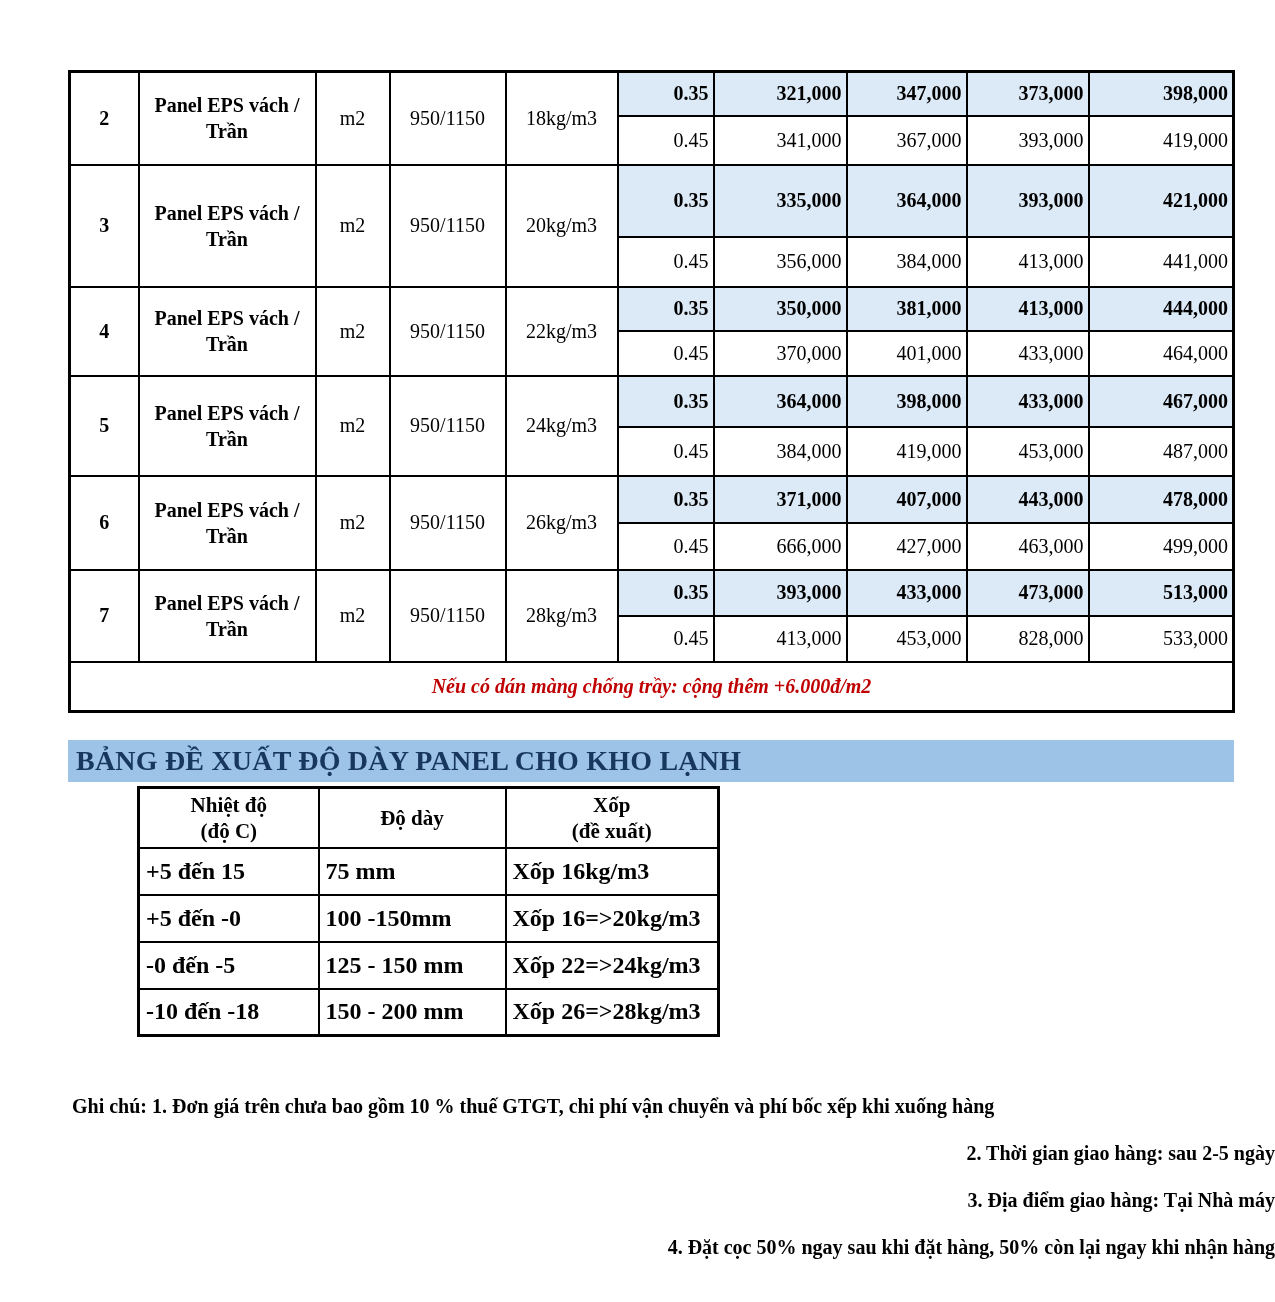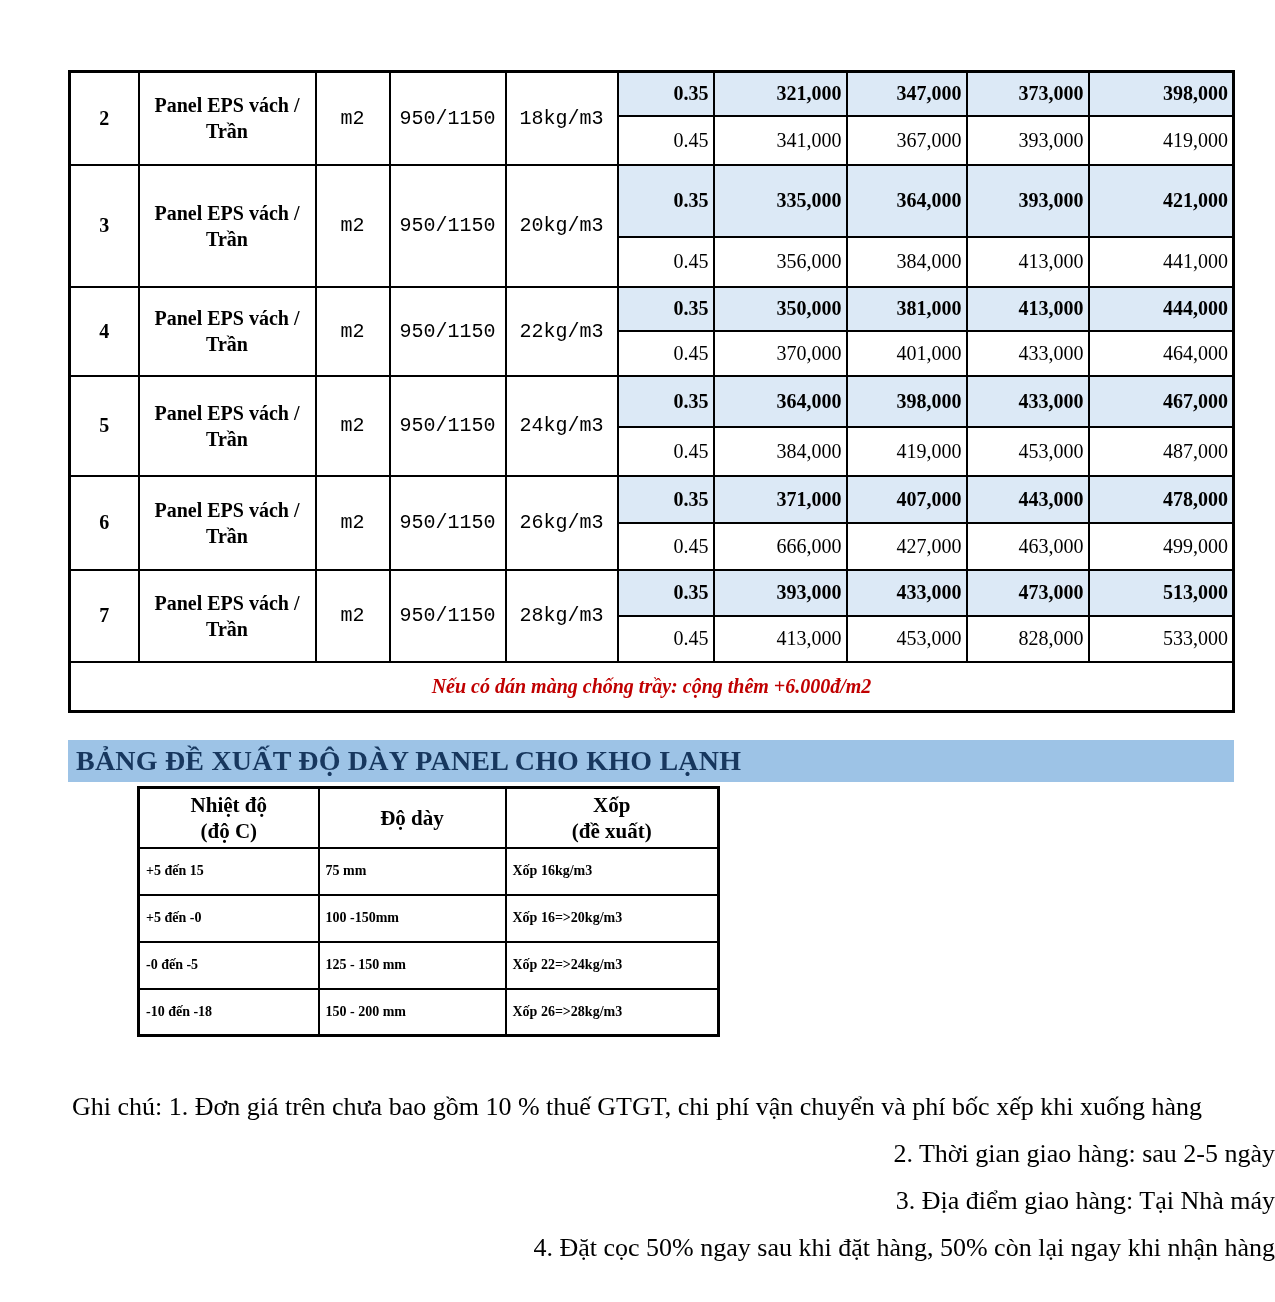--- a/index.html
+++ b/index.html
@@ -28,21 +28,21 @@
   }
   table.price-table td{
     border:2px solid var(--border);
     font-size:20px;
     vertical-align:middle;
     padding:0 4px;
     overflow:hidden;
   }
   td.c-no{font-weight:bold;text-align:center;}
   td.c-name{font-weight:bold;text-align:center;line-height:1.3;}
-  td.c-unit,td.c-size,td.c-density{text-align:center;font-family:Liberation Mono, monospace;}
+  td.c-unit,td.c-size,td.c-density{text-align:center;}
   td.c-thick{text-align:right;padding-right:8px;}
   td.c-price{text-align:right;padding-right:11px;}
   td.hl{background:var(--hl);font-weight:bold;}
   td.note-cell{
     text-align:center;
     font-weight:bold;
     font-style:italic;
     font-size:21px;
     color:var(--red);
   }
@@ -67,43 +67,43 @@
   table.thickness-table{
     border-collapse:collapse;
     table-layout:fixed;
     margin:4px 0 0 137px;
     width:580px;
     border:3px solid var(--border);
   }
   table.thickness-table th,
   table.thickness-table td{
     border:2px solid var(--border);
-    font-size:14px;
+    font-size:24px;
     font-weight:bold;
     vertical-align:middle;
     overflow:hidden;
   }
   table.thickness-table th{
     height:60px;
     text-align:center;
     line-height:1.25;
     font-size:21px;
   }
   table.thickness-table td{
     height:47px;
     text-align:left;
     padding-left:6px;
   }
   
   .notes{
     margin:55px 0 0 72px;
   }
   .note-line{
-    font-weight:normal;
-    font-size:26px;
+    font-weight:bold;
+    font-size:20px;
     line-height:29px;
     margin-bottom:18px;
     white-space:nowrap;
   }
   .note-line.indent{padding-left:91px;text-align:right;}
 </style>
 </head>
 <body>
 
 <div class="page">

